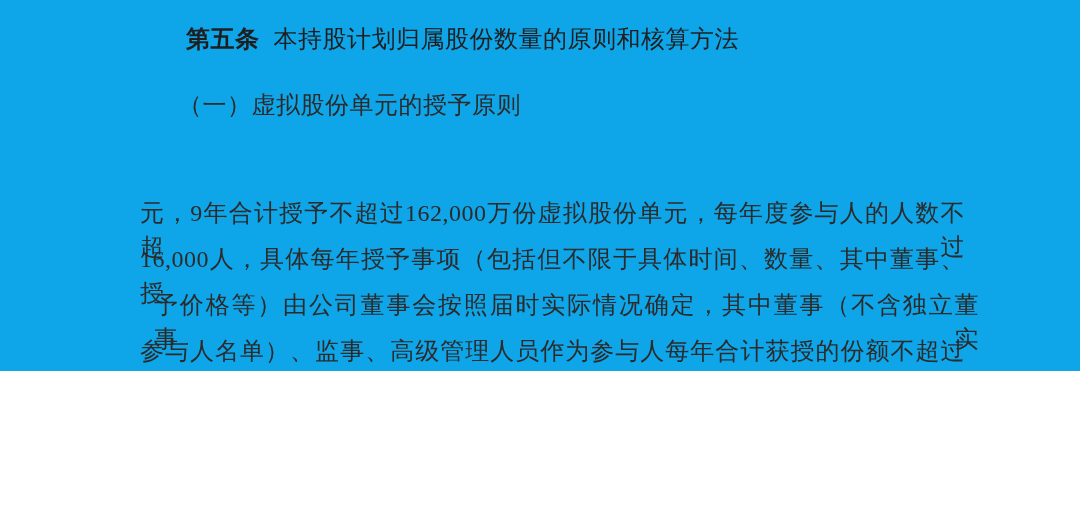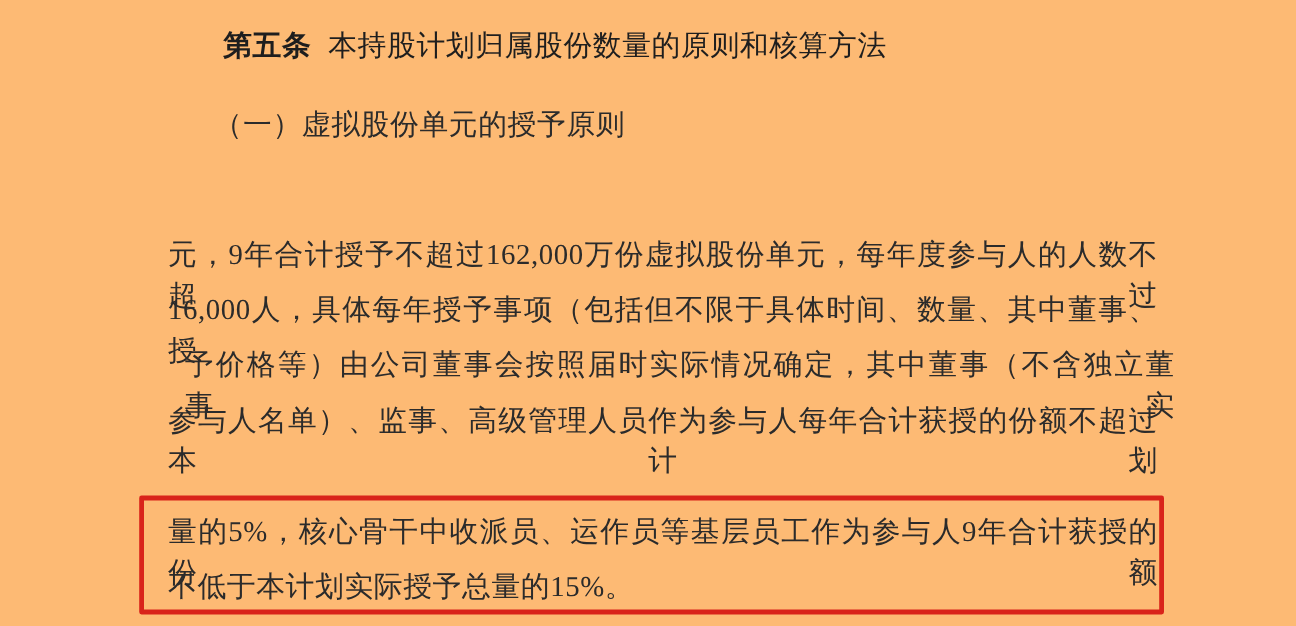--- a/index.html
+++ b/index.html
@@ -3,22 +3,22 @@
 <meta charset="utf-8">
 <style>
   html, body {
     margin: 0;
     padding: 0;
     background: #ffffff;
   }
   .page {
     position: relative;
     width: 1080px;
-    height: 522px;
-    background: #fdba74;
+    height: 371px;
+    background: #0ea5e9;
     overflow: hidden;
     font-family: "Liberation Serif", "DejaVu Serif", serif;
     color: #2b2b2b;
   }
   .line {
     position: absolute;
     font-size: 24px;
     line-height: 34px;
     letter-spacing: 0.5px;
     white-space: normal;

